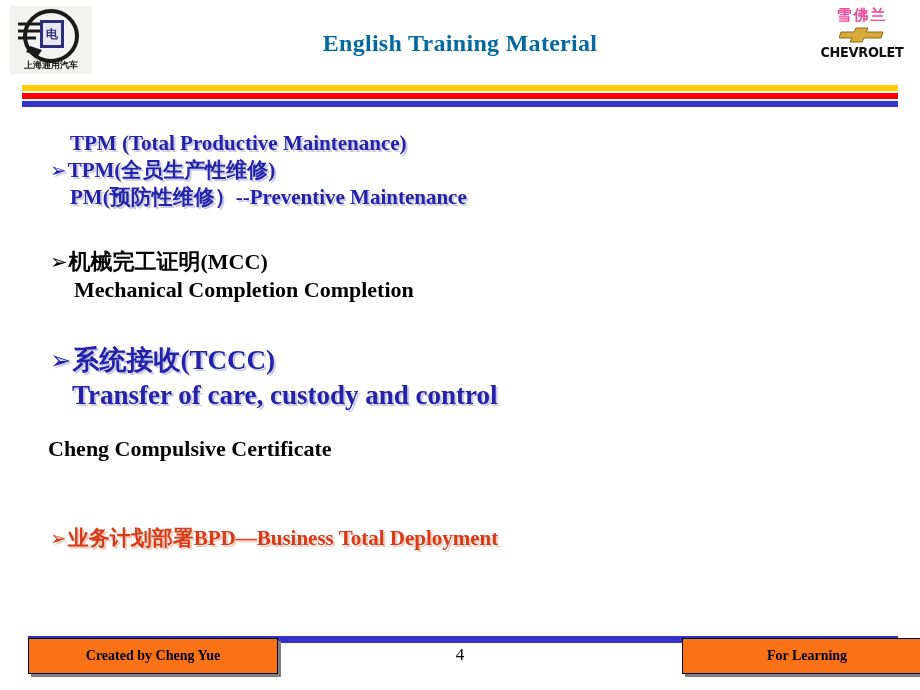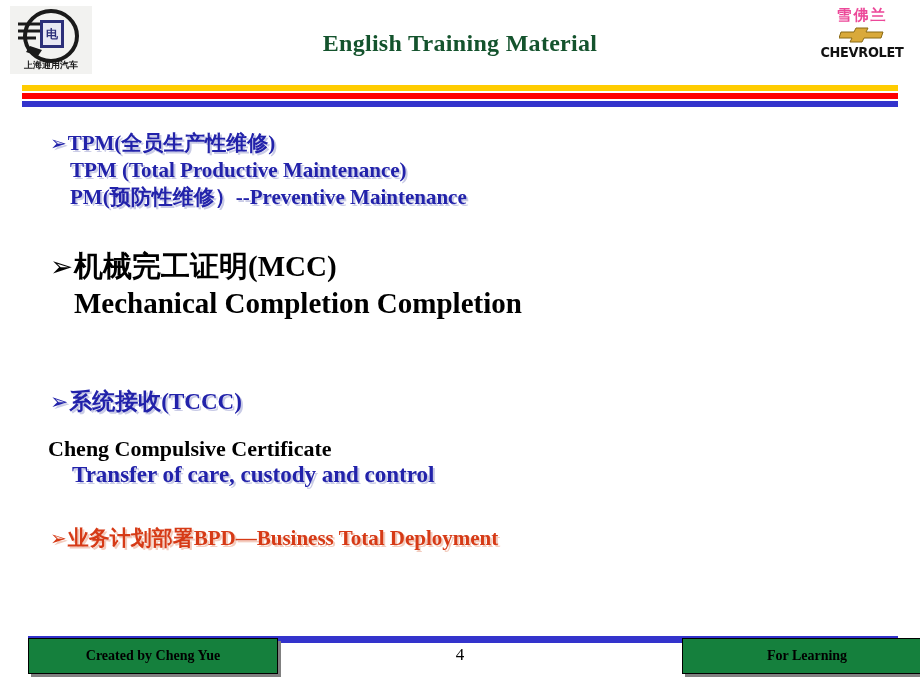--- a/index.html
+++ b/index.html
@@ -28,21 +28,21 @@
   }
   #gm-logo svg { display: block; }
 
   #slide-title {
     position: absolute;
     left: 0; top: 30px;
     width: 920px;
     text-align: center;
     font-size: 24px;
     font-weight: bold;
-    color: #14532d;
+    color: #0369a1;
     letter-spacing: 0.3px;
     white-space: nowrap;
   }
 
   #chevrolet-logo {
     position: absolute;
     right: 12px; top: 6px;
     width: 92px; height: 66px;
     text-align: center;
   }
@@ -107,25 +107,25 @@
   }
   .plain-black { color: #000000; }
 
   
   #block-tpm  { position: absolute; left: 50px; top: 12px; }
   #block-tpm .line { font-size: 21px; }
   #block-tpm .l2 { padding-left: 20px; }
   #block-tpm .l3 { padding-left: 20px; }
 
   #block-mcc  { position: absolute; left: 50px; top: 130px; }
-  #block-mcc .line { font-size: 29px; }
+  #block-mcc .line { font-size: 22px; }
   #block-mcc .l2 { padding-left: 24px; }
 
   #block-tccc { position: absolute; left: 50px; top: 225px; }
-  #block-tccc .line { font-size: 23px; margin-top: 44px; }
+  #block-tccc .line { font-size: 27px; }
   #block-tccc .l2 { padding-left: 22px; }
 
   #block-3c   { position: absolute; left: 50px; top: 317px; }
   #block-3c .line { font-size: 22px; }
   #block-3c .l2 { padding-left: 0px; margin-left: -2px; }
 
   #block-bpd  { position: absolute; left: 50px; top: 407px; }
   #block-bpd .line { font-size: 21px; }
 
   
@@ -137,21 +137,21 @@
   #footer-bar {
     position: absolute;
     left: 28px; top: 6px;
     width: 870px; height: 7px;
     background: #3333cc;
   }
   .footer-box {
     position: absolute;
     top: 638px;
     height: 34px;
-    background: #15803d;
+    background: #f97316;
     border: 1px solid #000000;
     box-shadow: 3px 3px 0 #808080;
     display: flex;
     align-items: center;
     justify-content: center;
     font-size: 14px;
     font-weight: bold;
     color: #000000;
     white-space: nowrap;
   }
@@ -200,22 +200,22 @@
 
 <div id="rule-stack">
   <div class="rule gold"></div>
   <div class="rule red"></div>
   <div class="rule blue"></div>
 </div>
 
 <div id="slide-body">
 
   <div class="block" id="block-tpm">
+    <div class="line emboss-blue l2">TPM (Total Productive Maintenance)</div>
     <div class="line emboss-blue l1"><span class="bullet">➢</span><span>TPM(全员生产性维修)</span></div>
-    <div class="line emboss-blue l2">TPM (Total Productive Maintenance)</div>
     <div class="line emboss-blue l3">PM(预防性维修）--Preventive Maintenance</div>
   </div>
 
   <div class="block" id="block-mcc">
     <div class="line plain-black l1"><span class="bullet">➢</span><span>机械完工证明(MCC)</span></div>
     <div class="line plain-black l2">Mechanical Completion Completion</div>
   </div>
 
   <div class="block" id="block-tccc">
     <div class="line emboss-blue l1"><span class="bullet">➢</span><span>系统接收(TCCC)</span></div>

